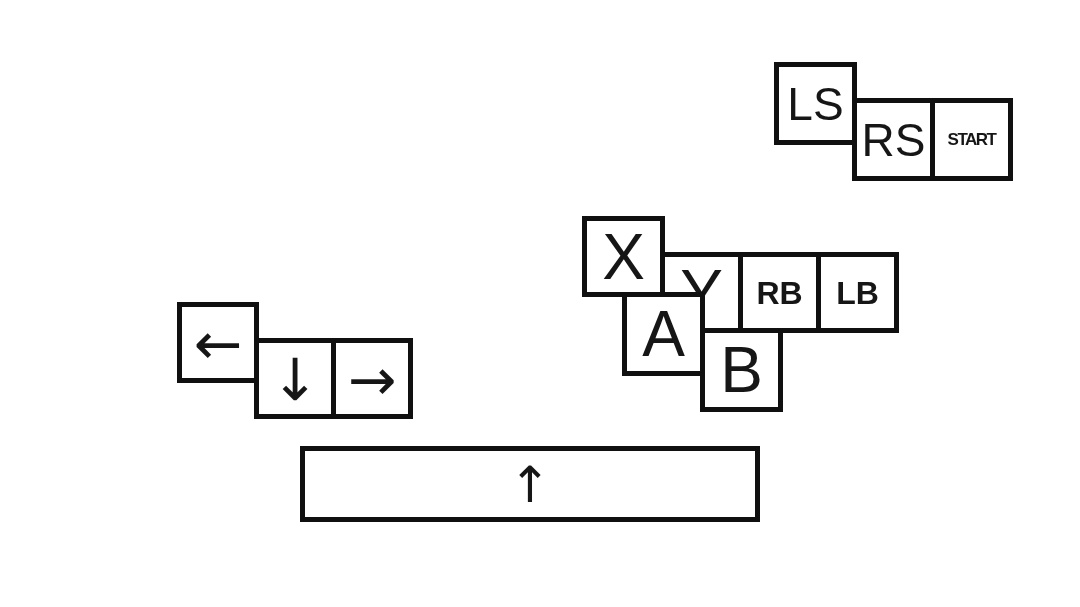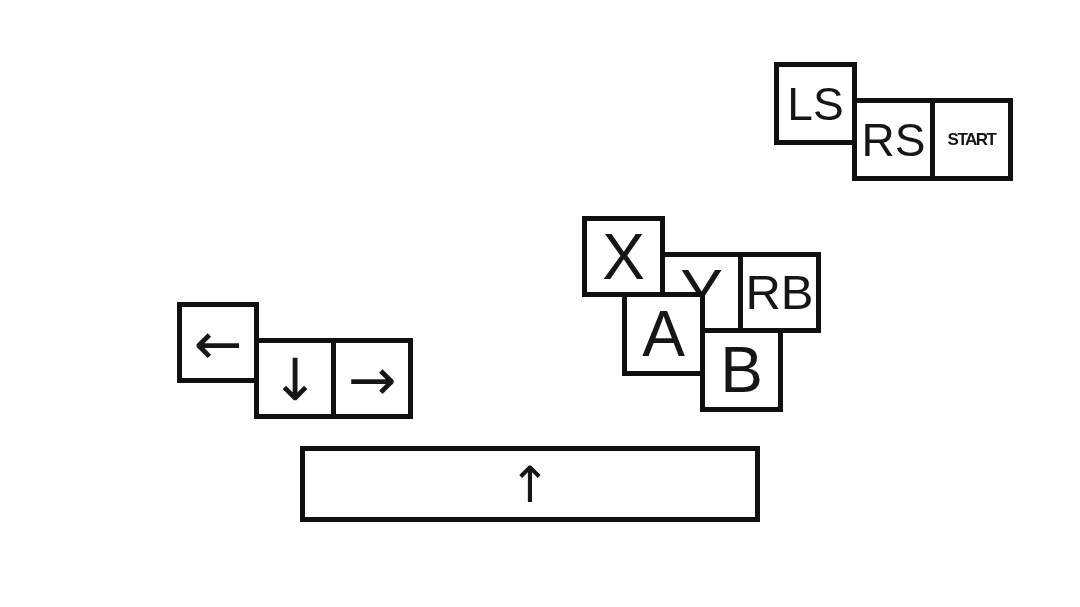--- a/index.html
+++ b/index.html
@@ -38,21 +38,21 @@
   .row-directions .key { width: 82px; height: 81px; }
 
   .spacebar {
     position: absolute;
     left: 300px; top: 446px;
     width: 460px; height: 76px;
   }
 
   .t-xl { font-size: 64px; line-height: 1; }
   .t-lg { font-size: 46px; line-height: 1; }
-  .t-md { font-size: 49px; line-height: 1; }
+  .t-md { font-size: 32px; line-height: 1; font-weight: bold; }
   .t-sm { font-size: 17px; letter-spacing: -1.5px; line-height: 1; font-weight: bold; }
   .t-arrow {
     font-family: "DejaVu Sans", sans-serif;
     font-size: 58px; line-height: 1;
     position: relative; top: 1px;
   }
   .t-arrow-sm {
     font-family: "DejaVu Sans", sans-serif;
     font-size: 50px; line-height: 1;
     position: relative; top: 1px;
@@ -78,20 +78,23 @@
   <div class="key-row row-face-top">
     <div class="key">
       <span class="t-xl">X</span>
     </div>
     <div class="key">
       <span class="t-xl">Y</span>
     </div>
     <div class="key">
       <span class="t-md">RB</span>
     </div>
+    <div class="key">
+      <span class="t-md">LB</span>
+    </div>
   </div>
 
   <div class="key-row row-face-bottom">
     <div class="key">
       <span class="t-xl">A</span>
     </div>
     <div class="key">
       <span class="t-xl">B</span>
     </div>
   </div>

